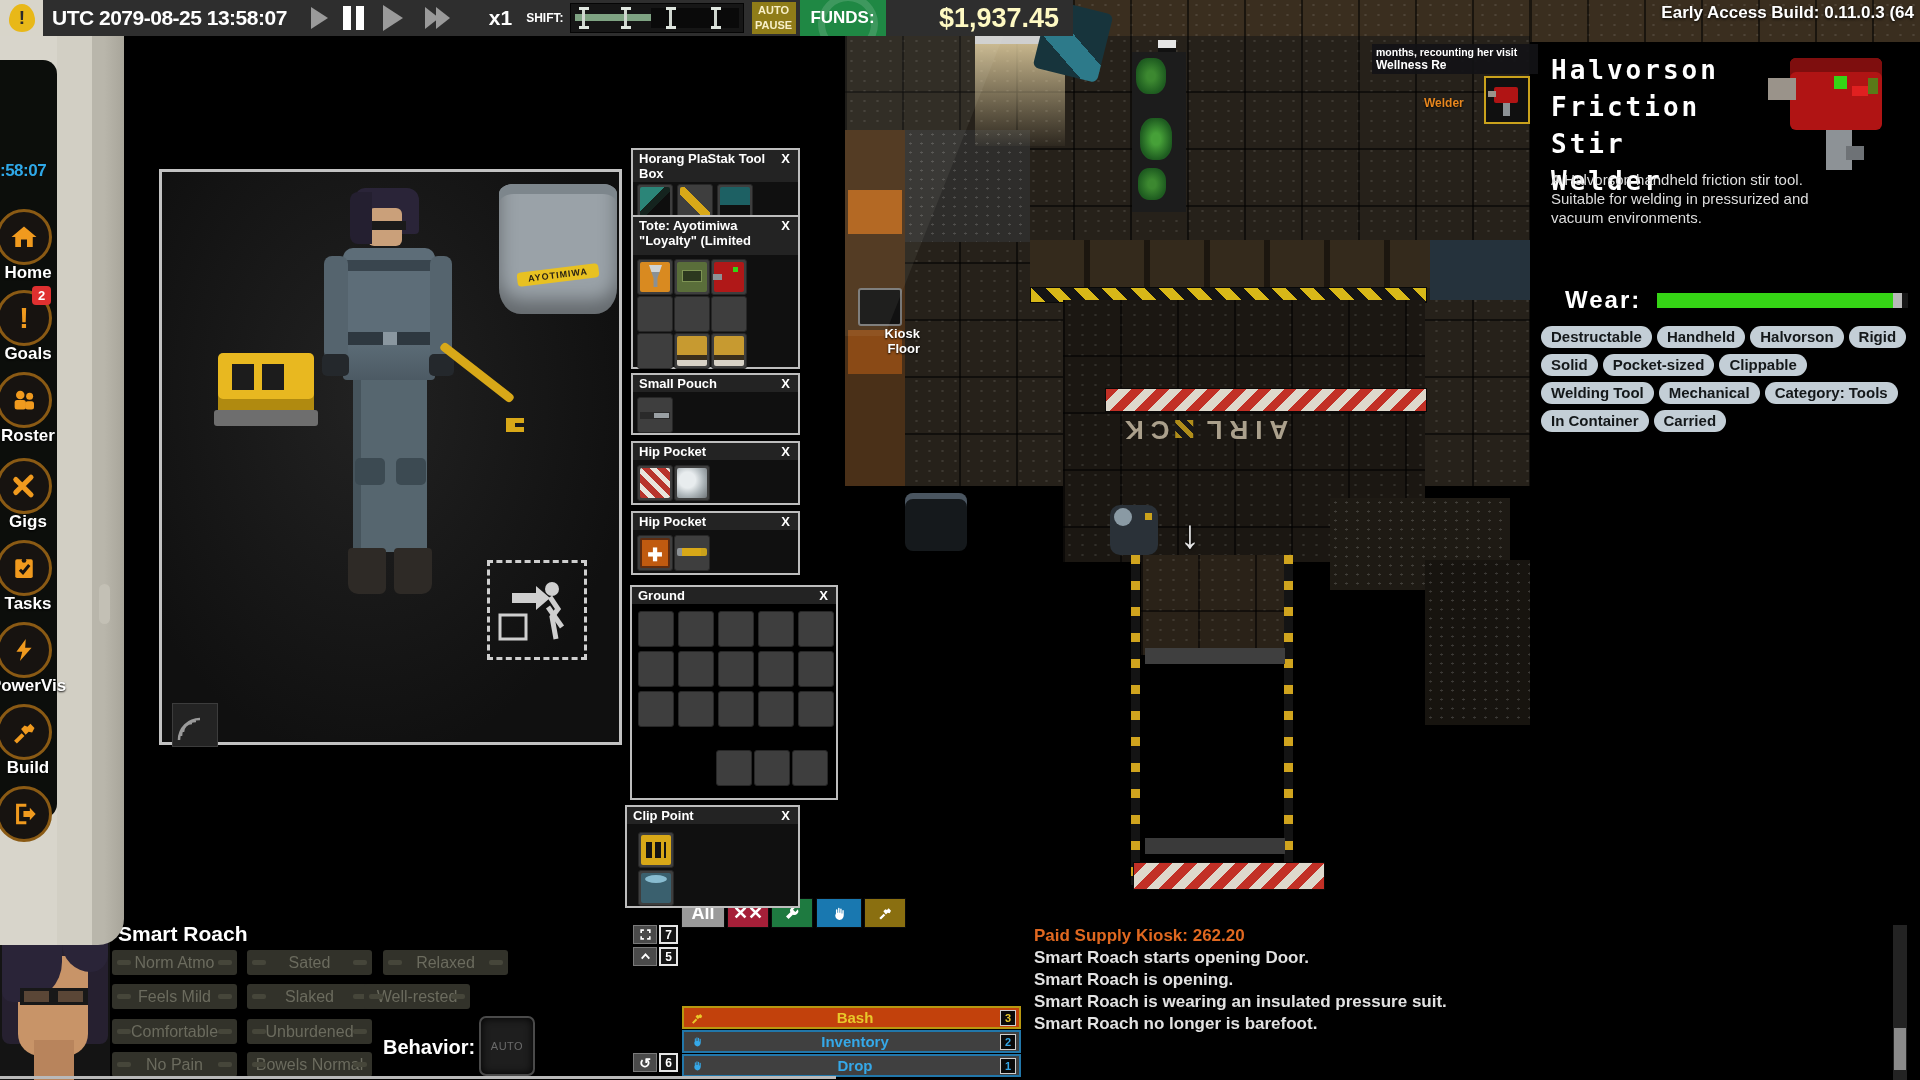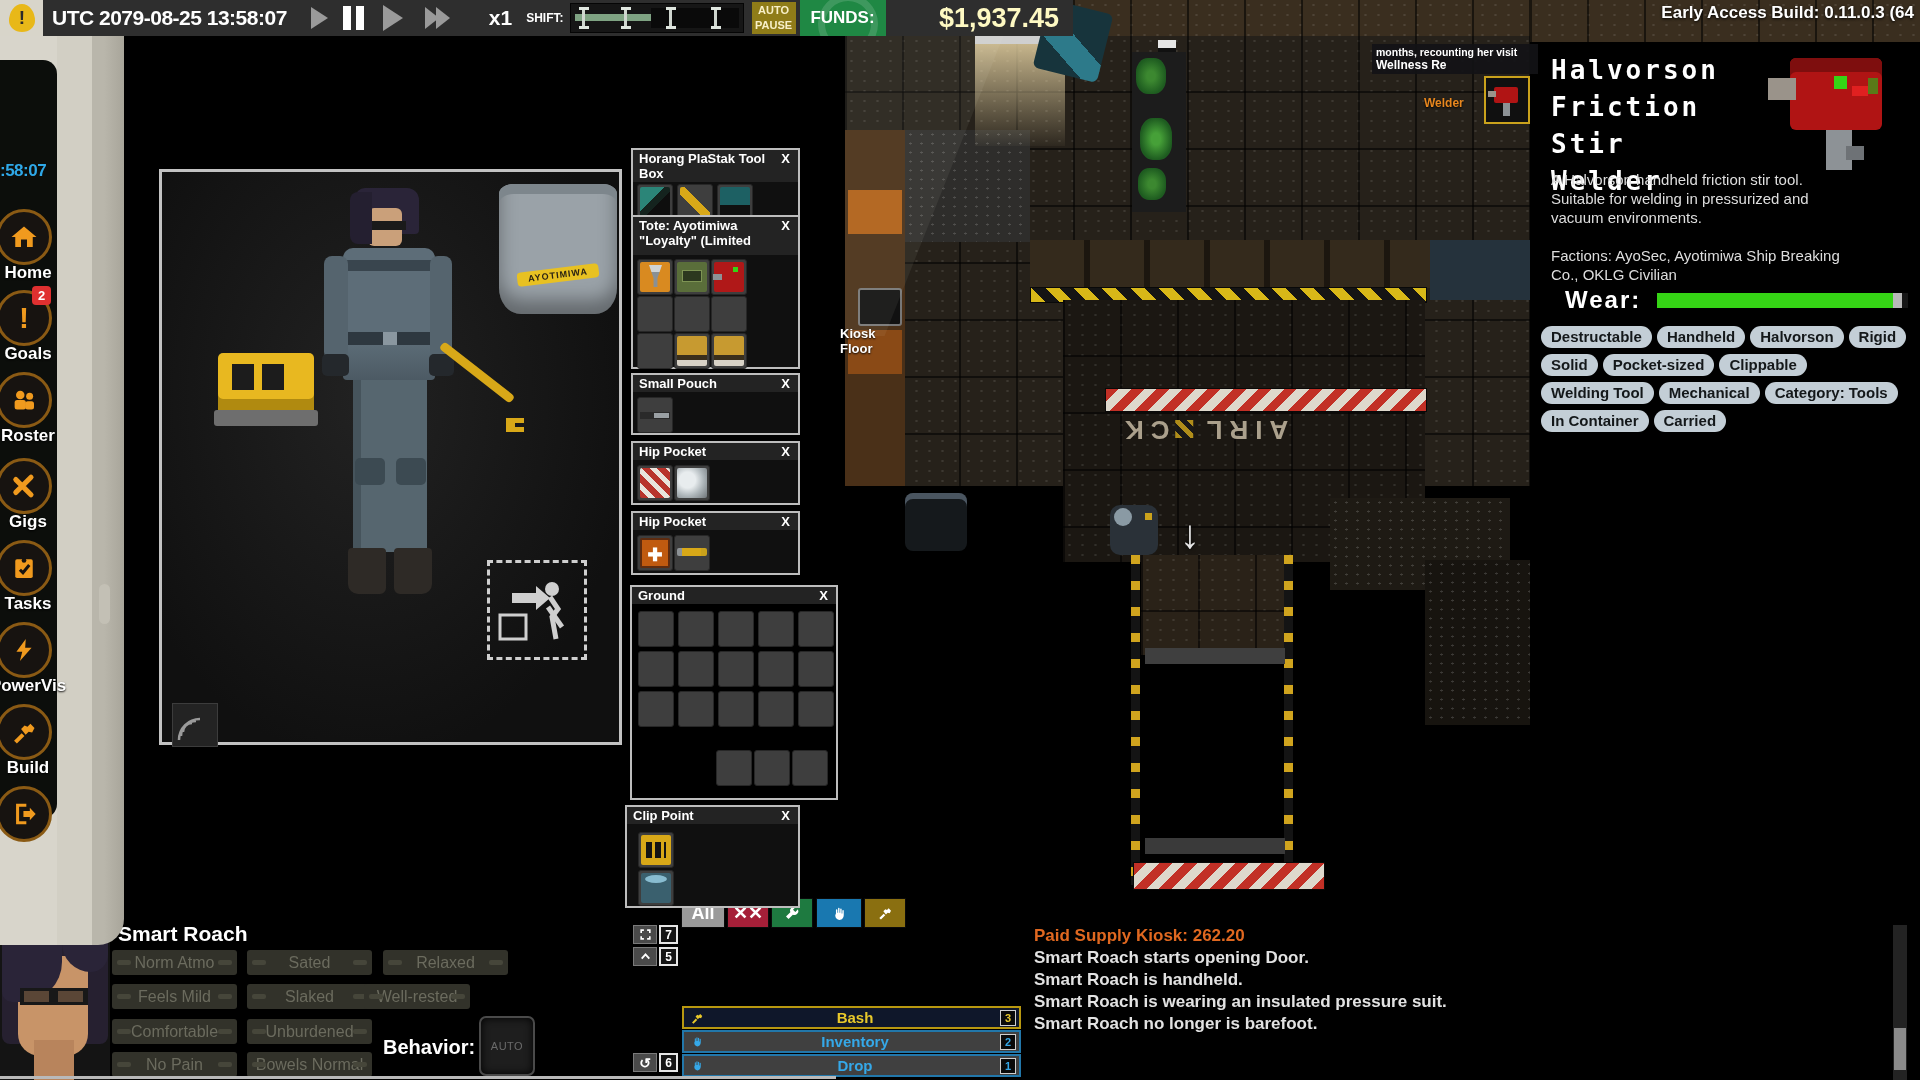--- a/index.html
+++ b/index.html
@@ -9,21 +9,21 @@
   
   #world{position:absolute;inset:0;background:#000;z-index:1;}
   .speck{background-image:radial-gradient(rgba(255,255,255,.16) 1px,transparent 1.5px);background-size:11px 9px;}
   .tiles{background-image:
      repeating-linear-gradient(0deg,rgba(0,0,0,.55) 0 2px,transparent 2px 57px),
      repeating-linear-gradient(90deg,rgba(0,0,0,.55) 0 2px,transparent 2px 57px),
      radial-gradient(rgba(255,255,255,.10) 1px,transparent 1.5px);
      background-size:57px 57px,57px 57px,13px 10px;}
   .hazY{background:repeating-linear-gradient(45deg,#d8b818 0 10px,#141414 10px 20px);border:1px solid #090909;}
   .hazR{background:repeating-linear-gradient(135deg,#c23026 0 9px,#ded8cc 9px 18px);border:1px solid #090909;}
-  .kiosk-label{color:#fff;font-weight:bold;font-size:13px;line-height:15px;text-align:left;text-shadow:0 1px 2px #000;}
+  .kiosk-label{color:#fff;font-weight:bold;font-size:13px;line-height:15px;text-align:right;text-shadow:0 1px 2px #000;}
   .airlock{display:flex;align-items:center;gap:6px;transform:rotate(180deg);color:#c5b9a2;font-weight:bold;
            font-size:26px;letter-spacing:7px;opacity:.85;}
   .airlock .caut{width:18px;height:18px;background:repeating-linear-gradient(45deg,#caa21c 0 5px,#1a1a1a 5px 10px);}
   .world-arrow{color:#e6e6e6;font-size:40px;font-weight:bold;text-shadow:0 0 4px #000;}
   .convey{background:repeating-linear-gradient(180deg,#d0a41e 0 9px,#141414 9px 26px);}
   
   #topbar{position:absolute;left:0;top:0;width:1073px;height:36px;background:#2e2e2e;z-index:10;display:flex;align-items:center;}
   #tab-top{position:absolute;left:0;top:0;width:43px;height:36px;background:#d8d5ca;z-index:11;}
   .alert-bubble{position:absolute;left:9px;top:4px;width:26px;height:28px;border-radius:50% 50% 50% 50%/60% 60% 40% 40%;
      background:#e8b818;color:#2a2a2a;font-weight:bold;font-size:19px;display:flex;align-items:center;justify-content:center;}
@@ -147,21 +147,21 @@
   .chip{position:absolute;display:flex;gap:2px;z-index:5;}
   .chip .ico{width:22px;height:17px;background:#4a4a4a;border:1px solid #7a7a7a;display:flex;align-items:center;justify-content:center;color:#fff;}
   .chip .key{width:15px;height:15px;background:#141414;border:2px solid #e6e6e6;color:#fff;font-weight:bold;font-size:12px;
      display:flex;align-items:center;justify-content:center;}
   .actrow{position:absolute;left:682px;width:335px;height:19px;display:flex;align-items:center;z-index:5;
      border:2px solid;box-sizing:content-box;}
   .actrow .alabel{flex:1;text-align:center;font-size:15px;font-weight:bold;}
   .actrow .aicon{width:26px;display:flex;justify-content:center;}
   .actrow .akey{margin-right:3px;width:14px;height:14px;background:#0a0a0a;border:1px solid #cfcfcf;
      font-size:11px;font-weight:bold;display:flex;align-items:center;justify-content:center;}
-  .act-bash{background:#0f172a;border-color:#b89810;}
+  .act-bash{background:#c2410c;border-color:#b89810;}
   .act-bash .alabel,.act-bash .akey{color:#e8c82a;}
   .act-blue{background:#404040;border-color:#2277aa;}
   .act-blue .alabel,.act-blue .akey{color:#35a8e8;}
   
   #log{position:absolute;left:1034px;top:925px;width:852px;z-index:5;font-weight:bold;font-size:17px;line-height:22px;color:#e2e2e2;}
   .log-orange{color:#e06820;}
   .log-right{color:#9a9a9a;text-align:right;margin:6px 0;}
   #scrollbar{position:absolute;left:1893px;top:925px;width:14px;height:155px;background:#232323;z-index:5;}
   #scrollthumb{position:absolute;left:1px;top:103px;width:12px;height:42px;background:#8a8a8a;}
 </style>
@@ -540,21 +540,20 @@
   <div class="welderico" style="left:235px;top:8px;width:130px;height:120px;">
     <div class="abs" style="left:22px;top:8px;width:92px;height:72px;background:#b01414;border-radius:6px;box-shadow:inset 0 14px 0 #7e0e0e;"></div>
     <div class="abs" style="left:0;top:28px;width:28px;height:22px;background:linear-gradient(90deg,#9a938a 0 40%,#6e6competent862 40%);background:#9a938a;"></div>
     <div class="abs" style="left:66px;top:26px;width:13px;height:13px;background:#35d415;"></div>
     <div class="abs" style="left:84px;top:36px;width:16px;height:10px;background:#e02020;"></div>
     <div class="abs" style="left:100px;top:28px;width:10px;height:16px;background:#5a7a18;"></div>
     <div class="abs" style="left:58px;top:80px;width:26px;height:40px;background:#8d9296;"></div>
     <div class="abs" style="left:78px;top:96px;width:18px;height:14px;background:#6e7276;"></div>
   </div>
   <div class="ip-desc">A Halvorson handheld friction stir tool. Suitable for welding in pressurized and vacuum environments.</div>
-  <div class="ip-fact">Factions: AyoSec, Ayotimiwa Ship Breaking Co., OKLG Civilian</div>
   <div class="ip-wearlabel">Wear:</div>
   <div class="ip-wearbar">
     <div class="wear-fill" style="width: 94%; background: rgb(53, 212, 21);"></div>
     <div class="wear-tip"></div>
   </div>
   <div class="ip-tags">
     <span class="pill">Destructable</span>
     <span class="pill">Handheld</span>
     <span class="pill">Halvorson</span>
     <span class="pill">Rigid</span>
@@ -673,19 +672,19 @@
         <path fill="#35a8e8" d="M7 12V7a1 1 0 0 1 2 0v4h1V5a1 1 0 0 1 2 0v6h1V6a1 1 0 0 1 2 0v6h1V8a1 1 0 0 1 2 0v6c0 4-2.5 7-6 7s-6-2.5-6-6.5Z"></path>
       </svg>
   </div>
   <div class="alabel">Drop</div>
   <div class="akey">1</div>
 </div>
 
 <div id="log">
   <div class="log-orange">Paid Supply Kiosk: 262.20</div>
   <div>Smart Roach starts opening Door.</div>
-  <div>Smart Roach is handheld.</div>
+  <div>Smart Roach is opening.</div>
   <div>Smart Roach is wearing an insulated pressure suit.</div>
   <div>Smart Roach no longer is barefoot.</div>
 </div>
 <div id="scrollbar">
   <div id="scrollthumb"></div>
 </div>
 
 </body></html>

